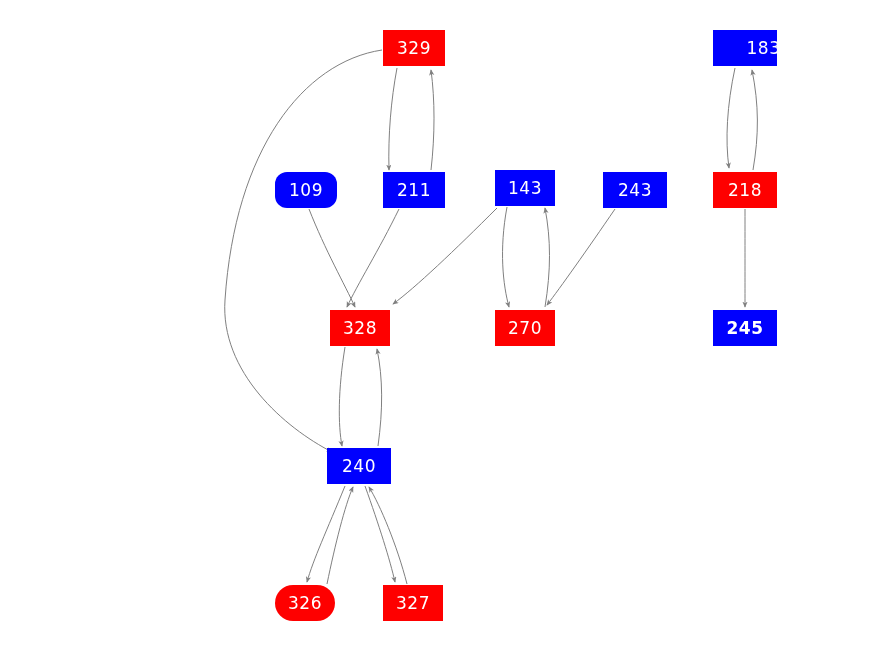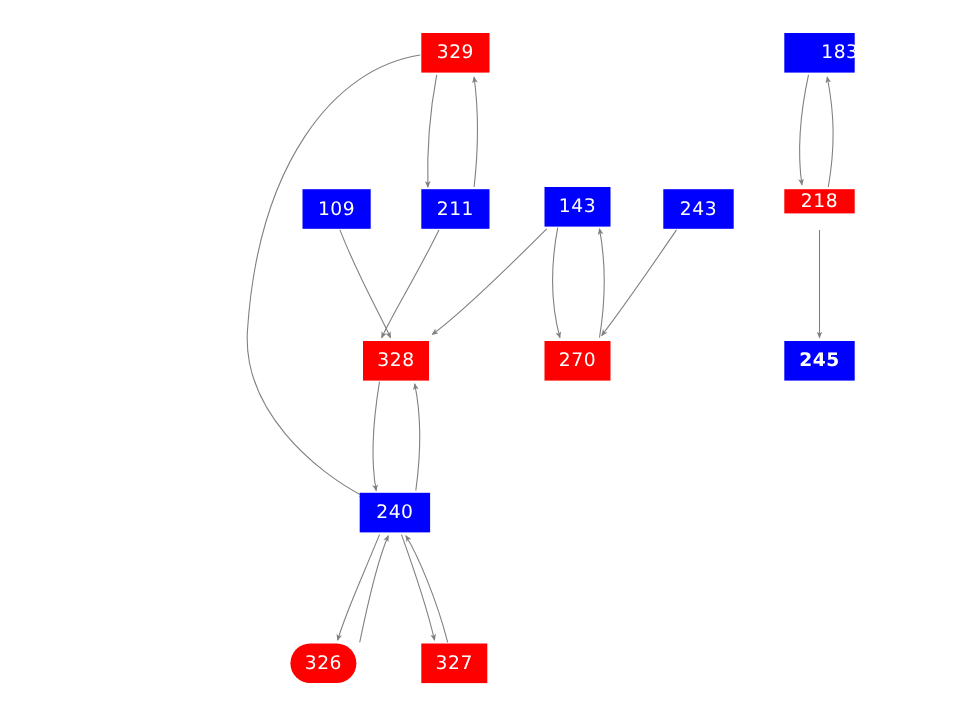--- a/index.html
+++ b/index.html
@@ -74,47 +74,47 @@
         <path d="M 372,584 C 362,545 345,505 334,487" fill="none" stroke="#808080" stroke-width="1" marker-end="url(#arrowhead)"></path>
       </g>
   </svg>
   <div id="nodes-group">
       <div class="node node-red" style="left: 348px; top: 30px; width: 62px; height: 36px;">
         <span class="node-label">329</span>
       </div>
       <div class="node node-blue" style="left: 678px; top: 30px; width: 64px; height: 36px; padding-left: 37px;">
         <span class="node-label">183</span>
       </div>
-      <div class="node node-blue" style="left: 240px; top: 172px; width: 62px; height: 36px;">
+      <div class="node node-blue" style="left: 240px; top: 172px; width: 62px; height: 36px; border-radius: 12px;">
         <span class="node-label">109</span>
       </div>
       <div class="node node-blue" style="left: 348px; top: 172px; width: 62px; height: 36px;">
         <span class="node-label">211</span>
       </div>
       <div class="node node-blue" style="left: 460px; top: 170px; width: 60px; height: 36px;">
         <span class="node-label">143</span>
       </div>
       <div class="node node-blue" style="left: 568px; top: 172px; width: 64px; height: 36px;">
         <span class="node-label">243</span>
       </div>
-      <div class="node node-red" style="left: 678px; top: 172px; width: 64px; height: 22px;">
+      <div class="node node-red" style="left: 678px; top: 172px; width: 64px; height: 36px;">
         <span class="node-label">218</span>
       </div>
       <div class="node node-red" style="left: 295px; top: 310px; width: 60px; height: 36px;">
         <span class="node-label">328</span>
       </div>
       <div class="node node-red" style="left: 460px; top: 310px; width: 60px; height: 36px;">
         <span class="node-label">270</span>
       </div>
       <div class="node node-blue" style="left: 678px; top: 310px; width: 64px; height: 36px; font-weight: bold;">
         <span class="node-label">245</span>
       </div>
       <div class="node node-blue" style="left: 292px; top: 448px; width: 64px; height: 36px;">
         <span class="node-label">240</span>
       </div>
-      <div class="node node-red" style="left: 229px; top: 585px; width: 60px; height: 36px; border-radius: 18px;">
+      <div class="node node-red" style="left: 240px; top: 585px; width: 60px; height: 36px; border-radius: 18px;">
         <span class="node-label">326</span>
       </div>
       <div class="node node-red" style="left: 348px; top: 585px; width: 60px; height: 36px;">
         <span class="node-label">327</span>
       </div>
     </div>
 </div>
 
 </body></html>

